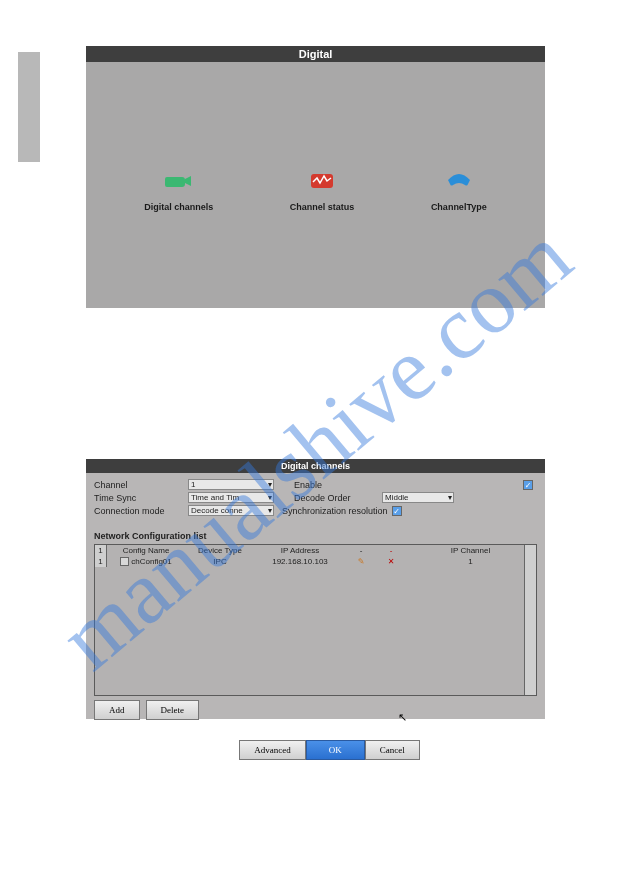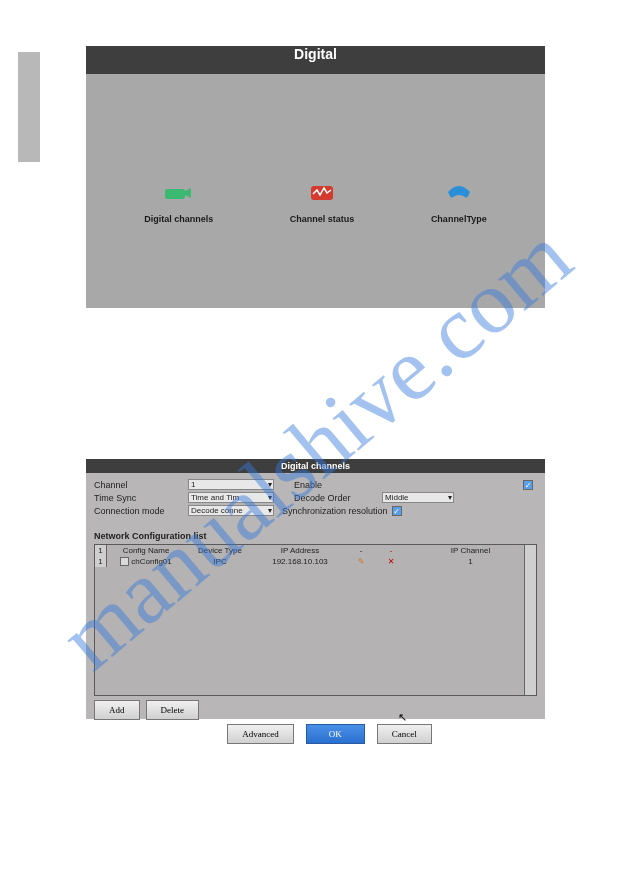--- a/index.html
+++ b/index.html
@@ -32,26 +32,26 @@
     background: #b8b8b8;
   }
   
   .panel1 {
     position: absolute;
     left: 86px; top: 46px;
     width: 459px; height: 262px;
     background: #a9a8a8;
   }
   .panel1-title {
-    height: 28px;
+    height: 16px;
     background: #3e3e3e;
     color: #fff;
     text-align: center;
     line-height: 16px;
-    font-size: 14px;
+    font-size: 11px;
     font-weight: bold;
   }
   .nav-items {
     display: flex;
     justify-content: space-around;
     margin-top: 110px;
     padding: 0 20px;
   }
   .nav-item {
     display: flex;
@@ -176,22 +176,21 @@
   }
   .btn-ok {
     background: linear-gradient(#4a90e8,#2a70d0);
     color: #fff;
     border-color:#2a5aa0;
     padding: 0 22px;
   }
   .bottom-bar {
     display:flex;
     justify-content: center;
-    gap: 12px;
-    margin-top: 4px;
+    margin-top: 20px;
     padding-left: 28px;
   }
   .cursor {
     position:absolute;
     left: 312px; top: 252px;
     font-size:11px;
     color:#000;
     pointer-events:none;
   }
 </style>

